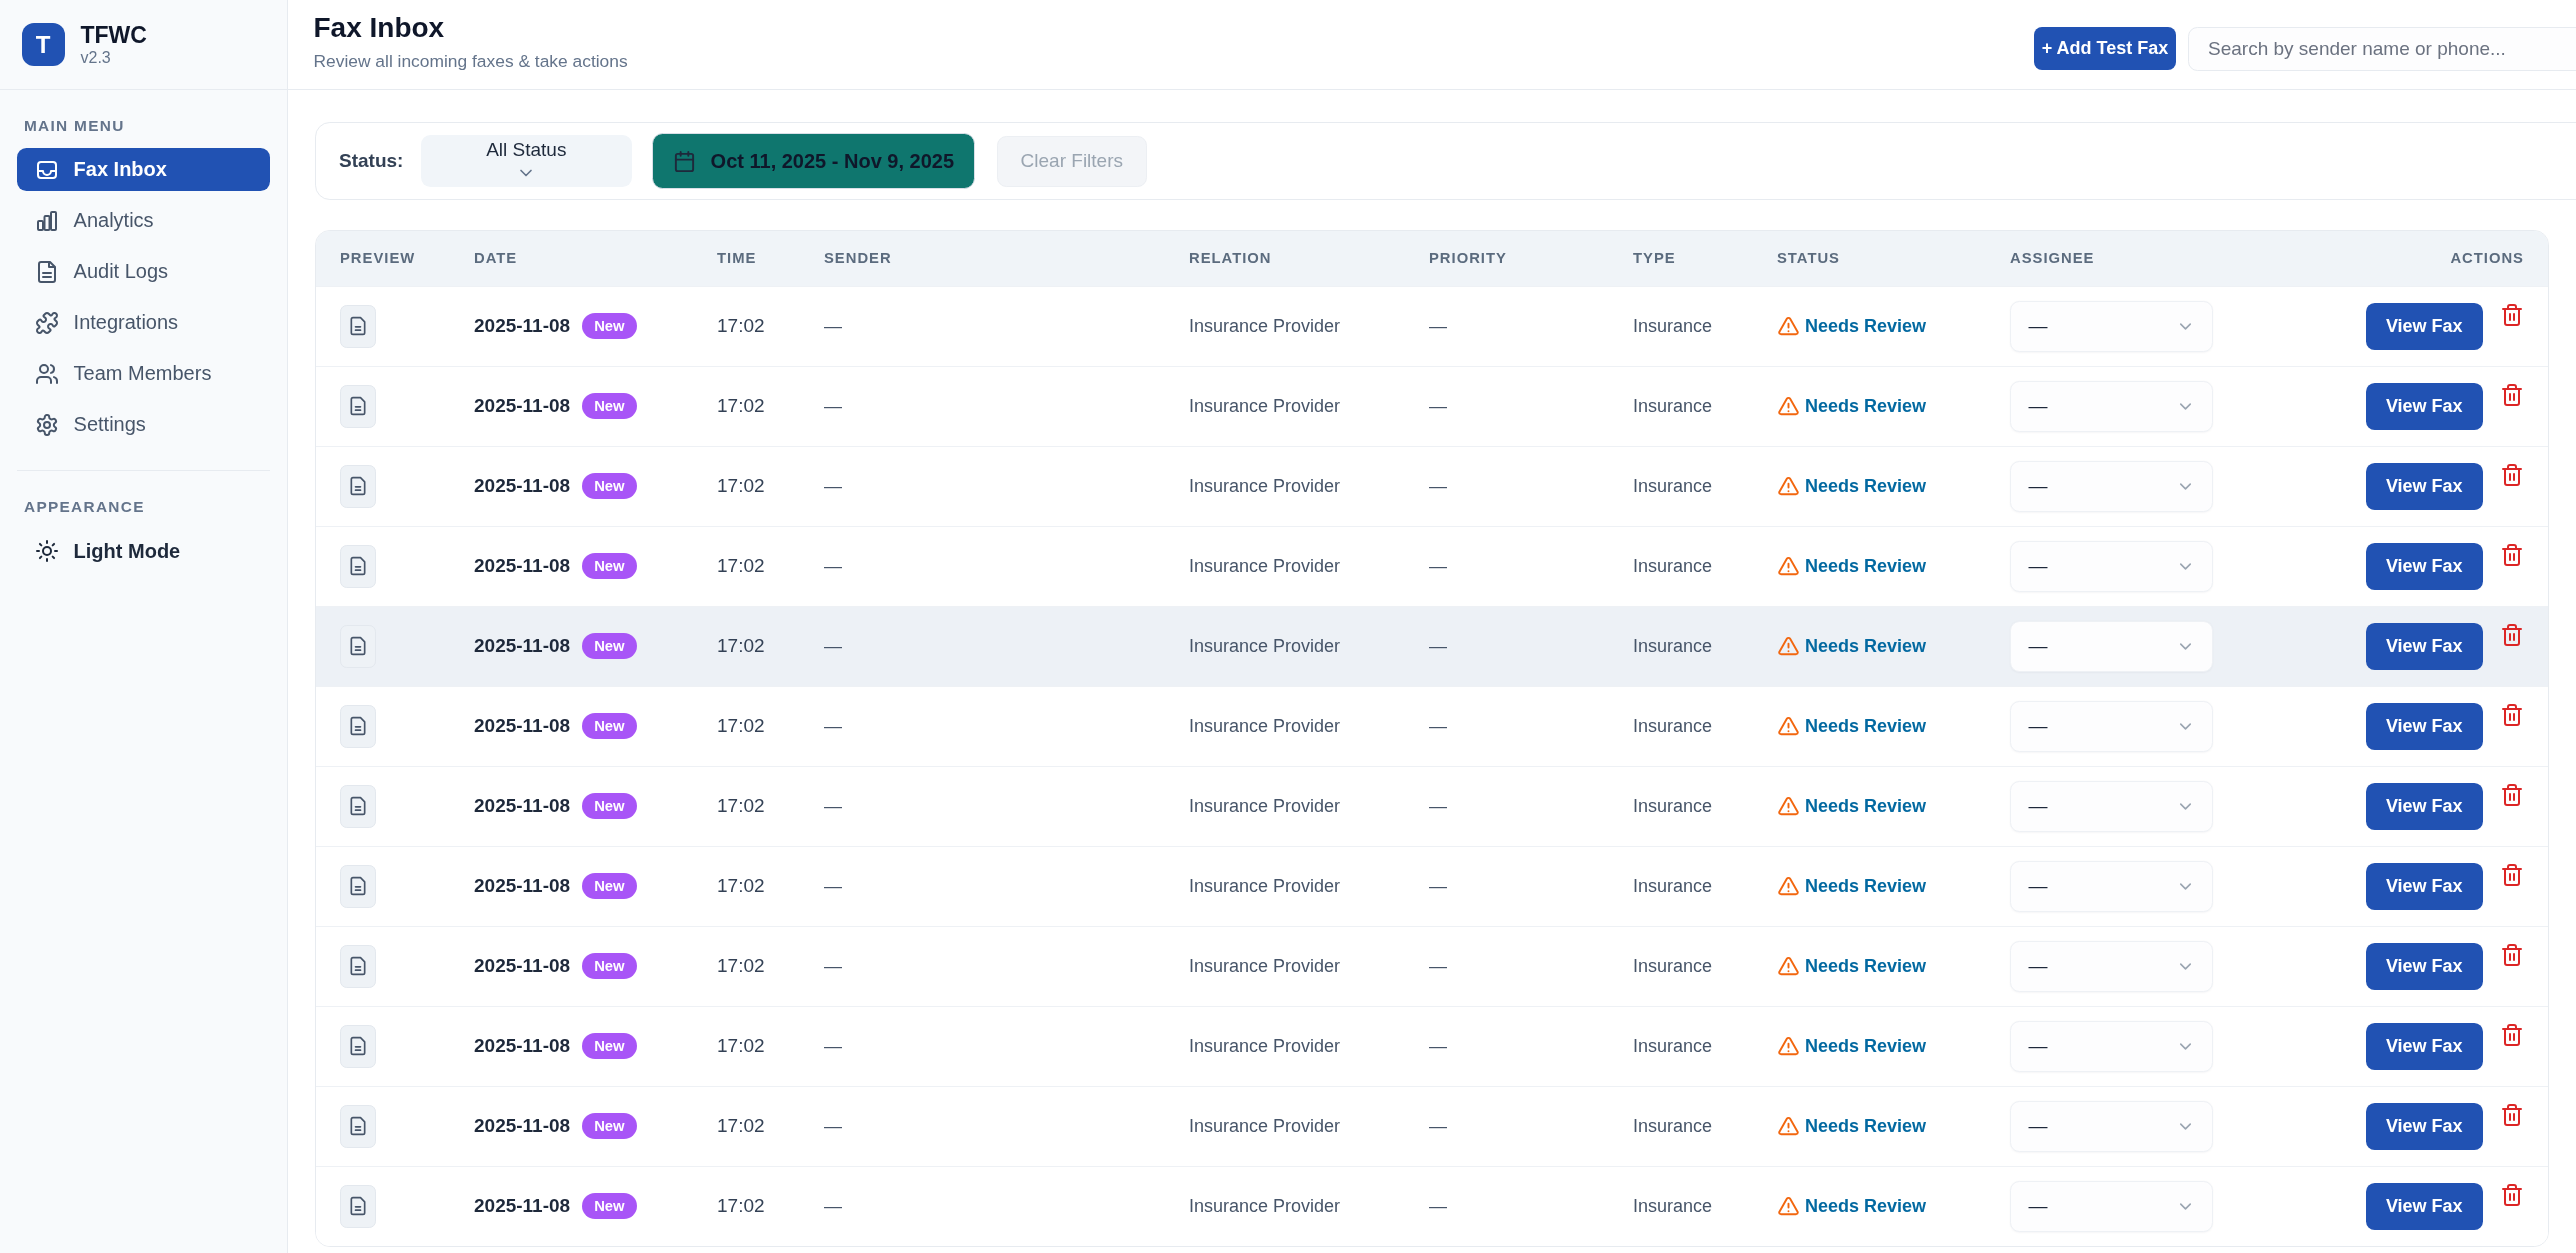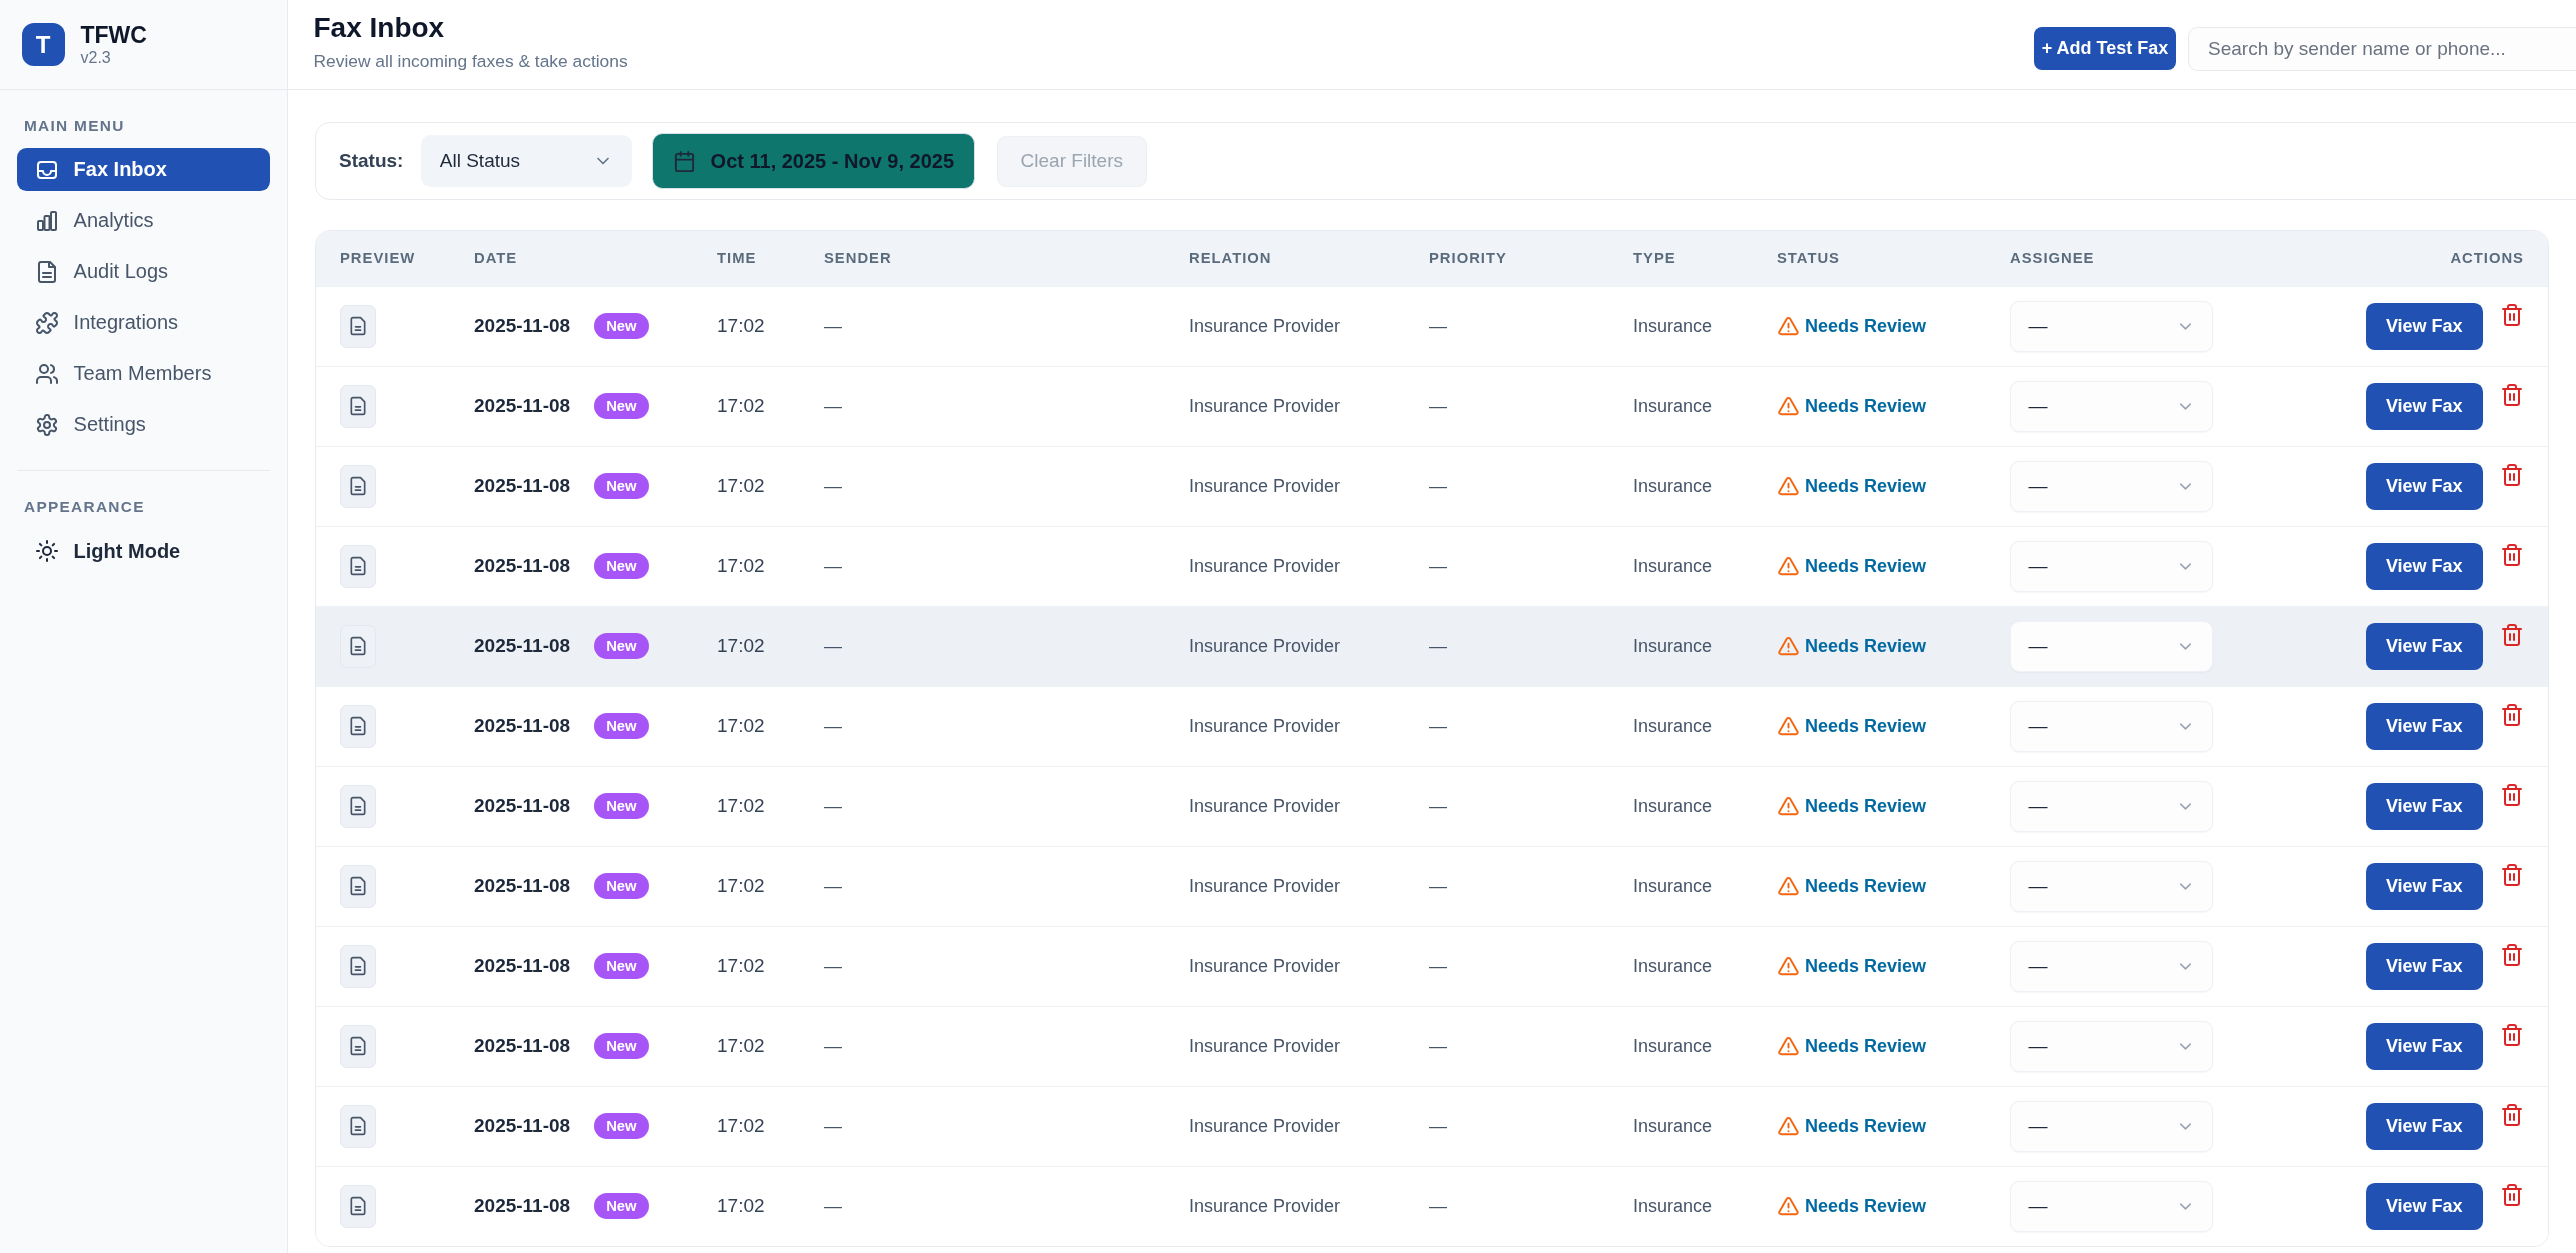--- a/index.html
+++ b/index.html
@@ -42,22 +42,22 @@
   .search-input::placeholder { color:#6b7280; }
 
   .content { padding:32px 27px 0 27px; }
 
   
   .filter-card { width:2494px; height:78px; border:1.3px solid #e7ebf0; border-radius:14.8px;
                  background:#ffffff; display:flex; align-items:center; padding:0 23px; }
   .filter-label { font-size:19px; font-weight:700; color:#334155; margin-right:17.4px; }
   .status-select { width:211px; height:52px; background:#f1f5f9; border:none; border-radius:9.4px;
                    display:flex; align-items:center; justify-content:space-between;
-                   padding:10px 19px; font-size:19px; color:#1e293b; cursor:pointer;
-                   font-family:inherit; }
+                   padding:4px 19px; font-size:19px; color:#1e293b; cursor:pointer;
+                   font-family:inherit;flex-direction:column; }
   .status-select svg { width:20px; height:20px; color:#64748b; }
   .date-btn { margin-left:20px; height:56px; background:#0f766e; border:1.3px solid #d9dfe7;
               border-radius:10.7px; display:flex; align-items:center; gap:14.8px; padding:0 20px;
               font-size:20px; font-weight:600; color:#0f172a; cursor:pointer;
               font-family:inherit; }
   .date-btn svg { width:23px; height:23px; color:#1e293b; }
   .clear-btn { margin-left:21.5px; height:51px; padding:0 23px; background:#f3f5f8;
                border:1.3px solid #eceff3; border-radius:9.4px; font-size:19px; font-weight:500;
                color:#9aa5b1; cursor:pointer; font-family:inherit; }
 
@@ -69,21 +69,21 @@
            align-items:center; padding:0 24px; }
   .thead { background:#f0f4f8; height:55px; font-size:14.8px; font-weight:700; color:#5b6b7e;
            letter-spacing:1px; }
   .thead .th:last-child { text-align:right; }
   .trow { height:80px; border-top:1.3px solid #eef1f5; font-size:18px; background:#ffffff; }
   .trow.hl { background:#edf1f6; }
   .preview-btn { width:36px; height:43px; background:#eef2f6; border:0.7px solid #e3e8ee;
                  border-radius:6.7px; display:flex; align-items:center; justify-content:center;
                  cursor:pointer; color:#475569; }
   .preview-btn svg { width:20px; height:20px; }
-  .c-date { display:flex; align-items:center; gap:24px; }
+  .c-date { display:flex; align-items:center; gap:12px; }
   .date-text { font-size:19px; font-weight:600; color:#1e293b; }
   .badge { background:#a855f7; color:#ffffff; font-size:14.8px; font-weight:600;
            padding:4.7px 12px; border-radius:670px; }
   .c-time { font-size:19px; font-weight:500; color:#334155; }
   .muted { color:#475569; }
   .c-status { display:flex; align-items:center; gap:5px; font-weight:600; color:#0369a1; font-size:18px; }
   .c-status svg { width:23px; height:23px; color:#f2670f; flex:0 0 auto; }
   .assignee-select { width:203px; height:51px; background:#fdfdfe; border:1.3px solid #eef1f5;
                      border-radius:9.4px; box-shadow:0 0.7px 2px rgba(15,23,42,0.04);
                      display:flex; align-items:center; justify-content:space-between;

